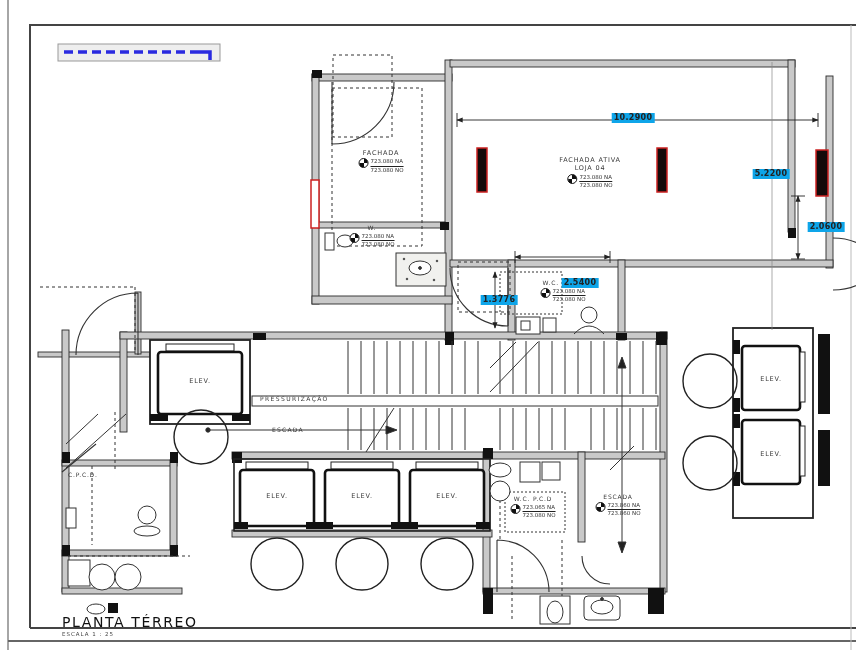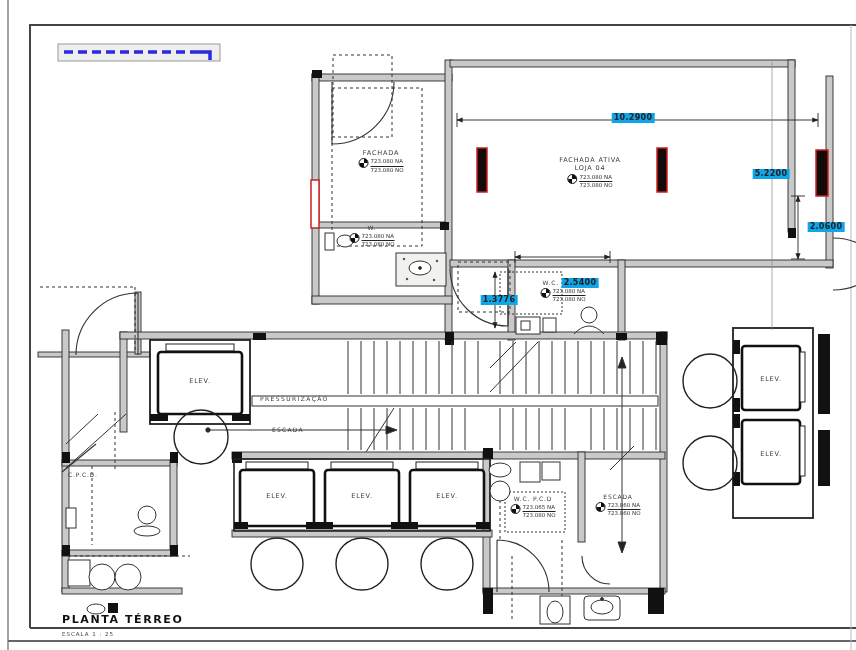--- a/index.html
+++ b/index.html
@@ -7,21 +7,21 @@
   #plan-svg{position:absolute;left:0;top:0;}
   .lbl{position:absolute;font-size:6.5px;line-height:1.3;color:#3a3a3a;white-space:nowrap;letter-spacing:.5px;}
   .center{transform:translateX(-50%);text-align:center;}
   .lvl{display:flex;align-items:flex-start;justify-content:center;gap:2px;margin-top:1px;}
   .lvl-i{width:8px;height:8px;border:1px solid #111;border-radius:50%;flex:none;
          background:conic-gradient(#111 0 90deg,#fff 90deg 180deg,#111 180deg 270deg,#fff 270deg);}
   .lvl-v{display:flex;flex-direction:column;font-size:5.5px;line-height:1.35;text-align:left;letter-spacing:0;color:#333;}
   .lvl-v .no{border-top:1px solid #222;}
   .dim{font-size:8px;background:#0ea5e9;padding:0 2px;color:#222;letter-spacing:.3px;font-weight:600;}
   .room{letter-spacing:.8px;}
-  .title{font-size:11px;font-weight:bold;letter-spacing:1.6px;color:#111;}
+  .title{font-size:14px;font-weight:normal;letter-spacing:1.6px;color:#111;}
   .scale{font-size:5.5px;letter-spacing:1px;color:#444;}
 </style>
 </head>
 <body>
 
 <div id="stage">
 
 <svg id="plan-svg" width="856" height="650" viewBox="0 0 856 650">
   <defs>
     <marker id="arr" viewBox="0 0 10 10" refX="9" refY="5" markerWidth="7" markerHeight="7" orient="auto-start-reverse">

